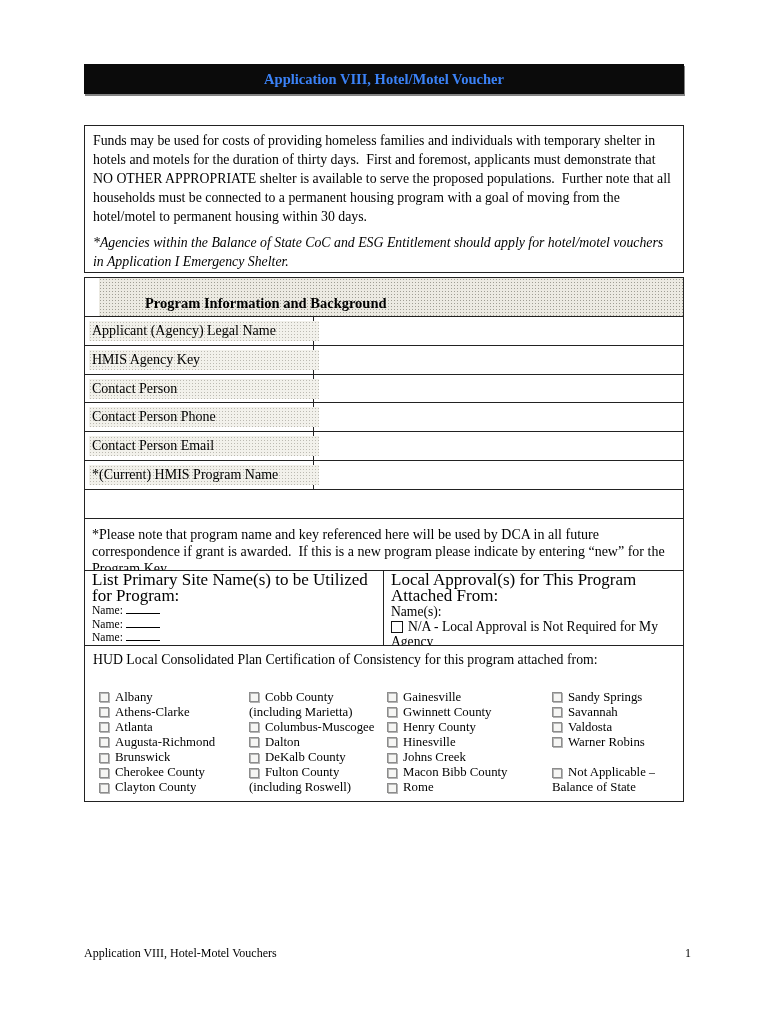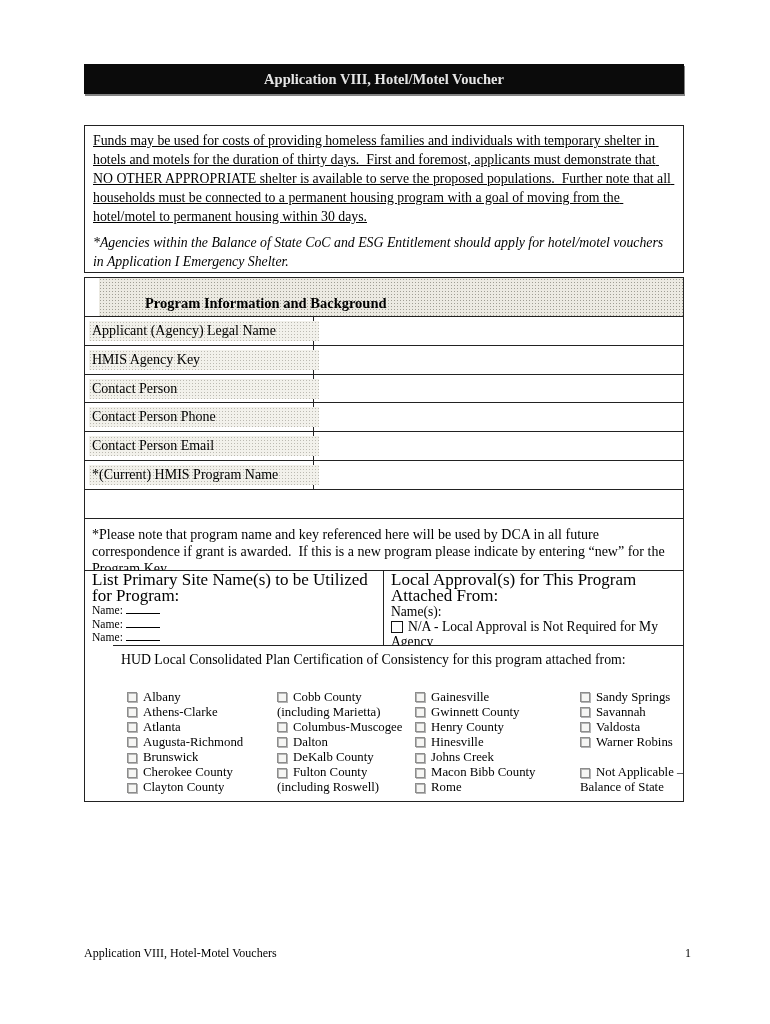--- a/index.html
+++ b/index.html
@@ -6,31 +6,31 @@
   html, body { background: #ffffff; }
   body { font-family: "Liberation Serif", "DejaVu Serif", serif; color: #000; }
   .page {
     position: relative; width: 770px; height: 1024px; background: #fff;
     overflow: hidden; margin: 0 auto;
   }
 
   
   .title-bar {
     position: absolute; left: 84px; top: 64px; width: 600px; height: 30px;
-    background: #0b0b0b; color: #e5e5e5; text-align: center;
+    background: #0b0b0b; color: #3b82f6; text-align: center;
     font-weight: bold; font-size: 14.5px; line-height: 30px;
     box-shadow: 1px 2px 0 rgba(110,110,110,0.85);
   }
 
   
   .intro-box {
     position: absolute; left: 84px; top: 125px; width: 600px; height: 148px;
     border: 1.5px solid #222; padding: 5px 9px 0 8px; overflow: hidden;
   }
-  .intro-para { font-size: 13.8px; line-height: 19px; white-space: pre-wrap; margin-bottom: 7px; text-decoration: underline; }
+  .intro-para { font-size: 13.8px; line-height: 19px; white-space: pre-wrap; margin-bottom: 7px; }
   .intro-note { font-size: 13.8px; line-height: 19px; white-space: pre-wrap; font-style: italic; }
 
   
   .form-table {
     position: absolute; left: 84px; top: 277px; width: 600px;
     border: 1.5px solid #222; background: #fff;
   }
   .dotshade {
     background-color: #eceae2;
     background-image: radial-gradient(circle, #a09e94 0.7px, rgba(0,0,0,0) 0.9px);
@@ -58,21 +58,21 @@
   .name-line { font-size: 11.6px; line-height: 13.5px; }
   .name-blank {
     display: inline-block; width: 34px; height: 10px; margin-left: 3px;
     border-bottom: 1px solid #000; vertical-align: baseline;
   }
   .na-line { font-size: 13.6px; line-height: 15px; white-space: pre-wrap; }
   .na-checkbox {
     display: inline-block; width: 12px; height: 12px; border: 1.5px solid #111;
     background: #fff; vertical-align: -2px; margin-right: 5px;
   }
-  .hud-row { height: 156px; padding: 5px 8px 0 8px; margin-left: 28px; }
+  .hud-row { height: 156px; padding: 5px 8px 0 8px; }
   .hud-heading { font-size: 13.8px; line-height: 17px; white-space: pre-wrap; }
   .hud-col { position: absolute; top: 44px; }
   .hud-col-0 { left: 14px;  width: 148px; }
   .hud-col-1 { left: 164px; width: 136px; }
   .hud-col-2 { left: 302px; width: 162px; }
   .hud-col-3 { left: 467px; width: 128px; }
   .hud-item { height: 15.1px; display: flex; align-items: center; font-size: 12.8px; white-space: nowrap; }
   .wf-checkbox {
     flex: none; width: 10px; height: 10px; margin-right: 6px;
     border: 1px solid #8c8c8c; background: #f6f6f4;

